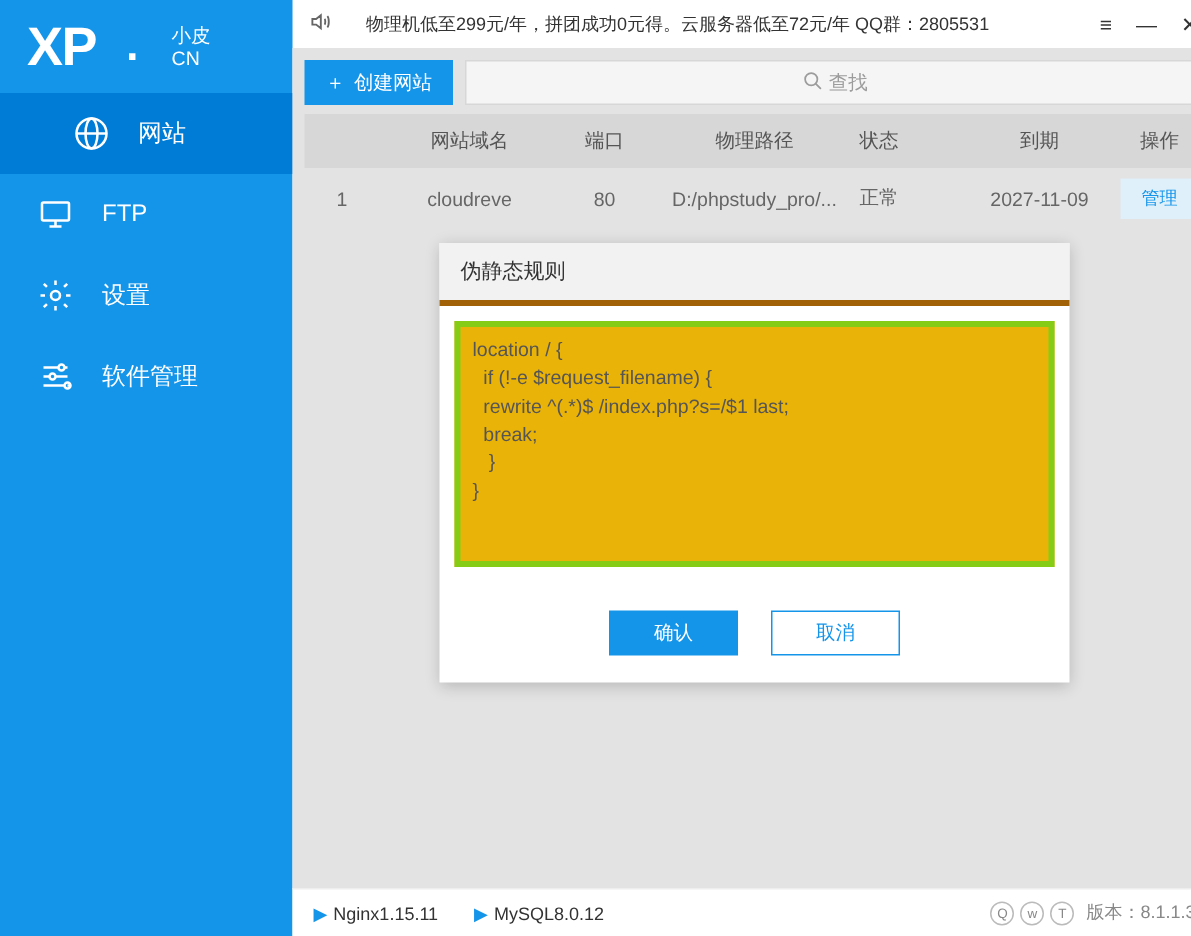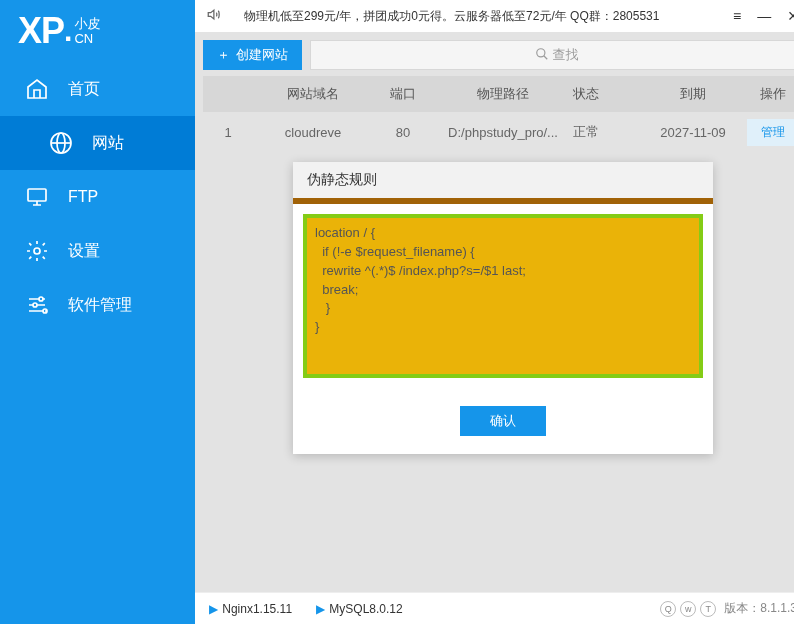--- a/index.html
+++ b/index.html
@@ -1,20 +1,20 @@
 <!DOCTYPE html>
 <html><head>
   <meta charset="utf-8">
   <style>
     * { margin: 0; padding: 0; box-sizing: border-box; font-family: "Microsoft YaHei", Arial, sans-serif; }
     body { width: 794px; height: 624px; overflow: hidden; background: #fff; }
     .app { display: flex; width: 100%; height: 100%; }
     
     .sidebar { width: 195px; background: #1595ea; color: white; flex-shrink: 0; }
-    .logo { height: 62px; display: flex; align-items: center; padding: 0 18px; gap: 0; }
+    .logo { height: 62px; display: flex; align-items: center; padding: 0 18px; gap: 20px; }
     .logo-xp { font-size: 36px; font-weight: bold; letter-spacing: -1px; }
     .logo-dot { font-size: 30px; font-weight: bold; }
     .logo-cn { display: flex; flex-direction: column; font-size: 13px; line-height: 15px; margin-left: 2px; }
     .sidebar-item { display: flex; align-items: center; height: 54px; padding: 0 24px; gap: 18px; cursor: pointer; font-size: 16px; }
     .sidebar-item.active { background: #007cd6; padding-left: 48px; }
     .sidebar-item .icn { width: 26px; height: 26px; display: flex; align-items: center; justify-content: center; }
     .sidebar-item svg { fill: none; stroke: white; stroke-width: 1.7; }
     
     .main { flex: 1; display: flex; flex-direction: column; position: relative; }
     .titlebar { height: 32px; display: flex; align-items: center; padding: 0 12px; font-size: 12px; color: #333; gap: 8px; }
@@ -34,21 +34,21 @@
     .col-domain { width: 120px; text-align: center; }
     .col-port { width: 60px; text-align: center; }
     .col-path { width: 140px; text-align: center; }
     .col-status { width: 70px; text-align: left; }
     .col-date { width: 100px; text-align: center; }
     .col-action { width: 60px; text-align: center; }
     .manage-btn { background: #e0f0fa; color: #1595ea; display: inline-block; padding: 5px 14px; font-size: 12px; cursor: pointer; }
     
     .overlay { position: absolute; left: 0; right: 0; top: 80px; bottom: 0; display: flex; justify-content: center; align-items: flex-start; padding-top: 50px; }
     .dialog { width: 420px; background: #fff; box-shadow: 0 2px 10px rgba(0,0,0,0.2); }
-    .dialog-title { height: 42px; background: #f2f2f2; display: flex; align-items: center; padding: 0 14px; font-size: 14px; color: #333; border-bottom: 6px solid #a16207; }
+    .dialog-title { height: 42px; background: #f2f2f2; display: flex; align-items: center; padding: 0 14px; font-size: 14px; color: #333; border-bottom: 4px solid #a16207; }
     .dialog-body { padding: 10px; }
     .rule-textarea { width: 100%; height: 164px; border: 4px solid #84cc16; padding: 6px 8px; font-size: 13px; color: #555; line-height: 1.45; resize: none; font-family: inherit; outline: none; white-space: pre; background: #eab308; }
     .dialog-actions { display: flex; justify-content: center; gap: 22px; padding: 14px 0 18px; }
     .btn { width: 86px; height: 30px; font-size: 13px; cursor: pointer; display: flex; align-items: center; justify-content: center; }
     .btn-primary { background: #1595ea; color: white; }
     .btn-default { background: white; color: #1595ea; border: 1px solid #1595ea; }
     
     .statusbar { height: 32px; display: flex; align-items: center; padding: 0 14px; font-size: 12px; color: #333; background: #fff; border-top: 1px solid #eee; }
     .svc { display: flex; align-items: center; gap: 4px; margin-right: 24px; color: #333; font-weight: 500; }
     .svc-play { color: #1595ea; }
@@ -61,28 +61,20 @@
 
 <div class="app">
   <div class="sidebar">
     <div class="logo">
       <span class="logo-xp">XP</span>
       <span class="logo-dot">.</span>
       <div class="logo-cn">
         <span>小皮</span>
         <span>CN</span>
       </div>
-    </div>
-    <div class="sidebar-item">
-      <span class="icn">
-          <svg viewBox="0 0 24 24" width="24" height="24">
-            <path d="M3 10l9-7 9 7v11H3z M9 21v-8h6v8"></path>
-          </svg>
-        </span>
-      <span>首页</span>
     </div>
     <div class="sidebar-item active">
       <span class="icn">
           <svg viewBox="0 0 24 24" width="24" height="24">
             <circle cx="12" cy="12" r="10"></circle>
             <ellipse cx="12" cy="12" rx="4" ry="10"></ellipse>
             <path d="M2 12h20"></path>
           </svg>
         </span>
       <span>网站</span>
@@ -177,20 +169,21 @@
           <div class="dialog-body">
             <textarea class="rule-textarea" style="">location / {
   if (!-e $request_filename) {
   rewrite ^(.*)$ /index.php?s=/$1 last;
   break;
    }
 }</textarea>
           </div>
           <div class="dialog-actions">
             <div class="btn btn-primary">确认</div>
+            <div class="btn btn-default">取消</div>
           </div>
         </div>
       </div>
     </div>
 
     <div class="statusbar">
       <div class="svc">
         <span class="svc-play">▶</span>
         <span>Nginx1.15.11</span>
       </div>

